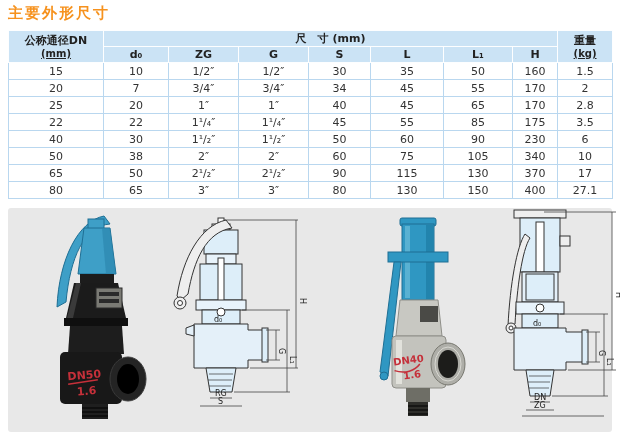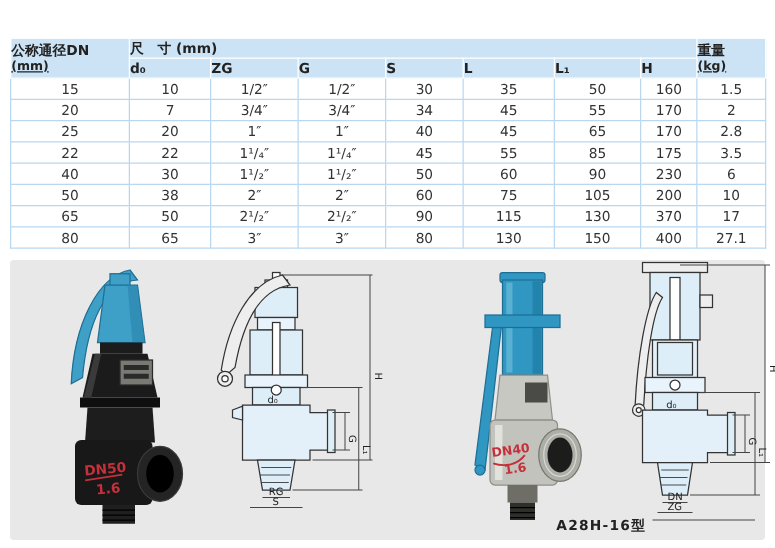--- a/index.html
+++ b/index.html
@@ -14,21 +14,21 @@
   }
   
   #spec-table {
     position:absolute; left:8px; top:30px; width:604px;
     border-collapse:collapse; table-layout:fixed;
     font-size:11px; color:#222;
     border:1px solid #A6CBE8;
   }
   #spec-table thead th {
     background:#CBE3F5; border:1px solid #FDFEFF;
-    font-weight:bold; text-align:left; vertical-align:middle;
+    font-weight:bold; text-align:center; vertical-align:middle;
     height:16px; line-height:13px; padding:1px 0;
   }
   #spec-table thead th.two-line { line-height:13px; }
   #spec-table tbody td {
     background:#fff; border:1px solid #B9D7EF; border-top:1px solid #A6CBE8;
     text-align:center; height:17px; color:#333; font-size:11px; padding:0;
   }
   .unit { font-weight:bold; font-size:10px;text-decoration:underline; }
   
   #figure-panel {
@@ -42,20 +42,21 @@
   }
   svg text { font-family:"DejaVu Sans","Liberation Sans",sans-serif; }
   .dim-label { font-size:8px; fill:#222; }
   .marking { font-weight:bold; fill:#C5303A; }
 </style>
 </head>
 <body>
 
 <div id="page">
 
+  <div id="title">主要外形尺寸</div>
 
   <table id="spec-table">
     <colgroup>
       <col style="width:95px">
         <col style="width:65px">
         <col style="width:70px">
       <col style="width:70px">
         <col style="width:62px">
         <col style="width:73px">
       <col style="width:69px">
@@ -141,21 +142,21 @@
           <td>6</td>
         </tr>
         <tr>
           <td>50</td>
           <td>38</td>
           <td>2″</td>
           <td>2″</td>
           <td>60</td>
           <td>75</td>
           <td>105</td>
-          <td>200</td>
+          <td>340</td>
           <td>10</td>
         </tr>
         <tr>
           <td>65</td>
           <td>50</td>
           <td>2¹/₂″</td>
           <td>2¹/₂″</td>
           <td>90</td>
           <td>115</td>
           <td>130</td>
@@ -308,16 +309,15 @@
         <line x1="42" y1="202" x2="70" y2="202"></line>
         <line x1="38" y1="208" x2="120" y2="208"></line>
       </g>
       <text x="132" y="84" class="dim-label" transform="rotate(90 132 84)">H</text>
       <text x="115" y="142" class="dim-label" transform="rotate(90 115 142)">G</text>
       <text x="123" y="150" class="dim-label" transform="rotate(90 123 150)">L₁</text>
       <text x="50" y="192" class="dim-label">DN</text>
       <text x="50" y="200" class="dim-label">ZG</text>
     </svg>
 
-    <div class="caption" style="left:428px;top:205px">A28H-16型</div>
 
   </div>
 </div>
 
 </body></html>

